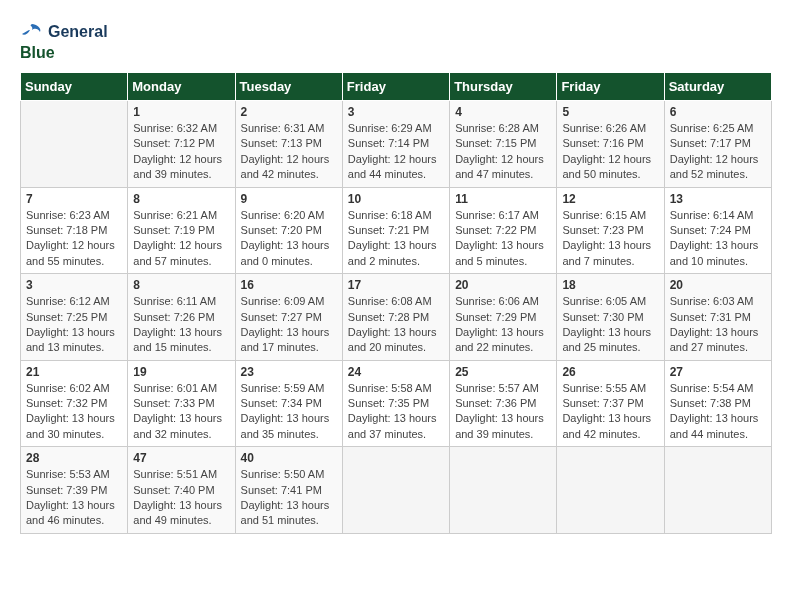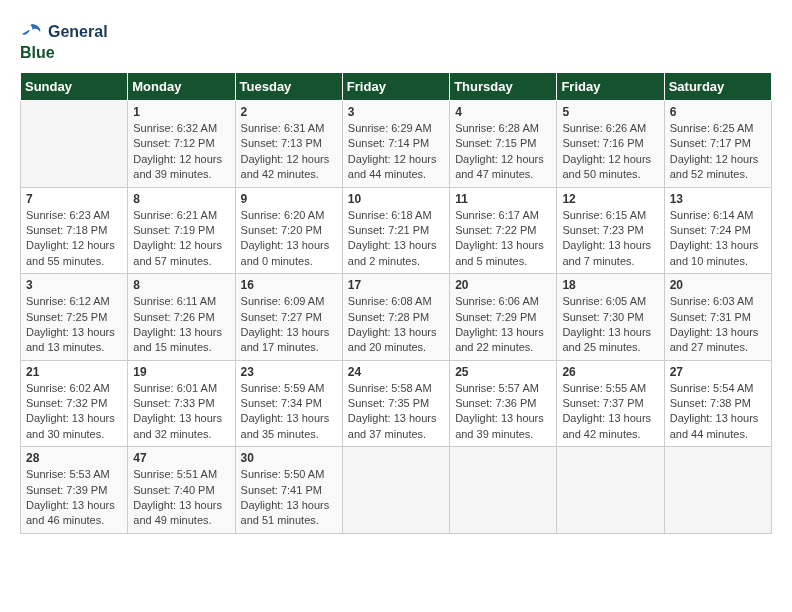--- a/index.html
+++ b/index.html
@@ -230,21 +230,21 @@
       <tr>
         <td>
           <span class="day-num">28</span>
           <div class="day-info">Sunrise: 5:53 AM<br>Sunset: 7:39 PM<br>Daylight: 13 hours<br>and 46 minutes.</div>
         </td>
         <td>
           <span class="day-num">47</span>
           <div class="day-info">Sunrise: 5:51 AM<br>Sunset: 7:40 PM<br>Daylight: 13 hours<br>and 49 minutes.</div>
         </td>
         <td>
-          <span class="day-num">30</span>
+          <span class="day-num">40</span>
           <div class="day-info">Sunrise: 5:50 AM<br>Sunset: 7:41 PM<br>Daylight: 13 hours<br>and 51 minutes.</div>
         </td>
         <td class="empty-cell"></td>
         <td class="empty-cell"></td>
         <td class="empty-cell"></td>
         <td class="empty-cell"></td>
       </tr>
     </tbody>
 </table>
 

